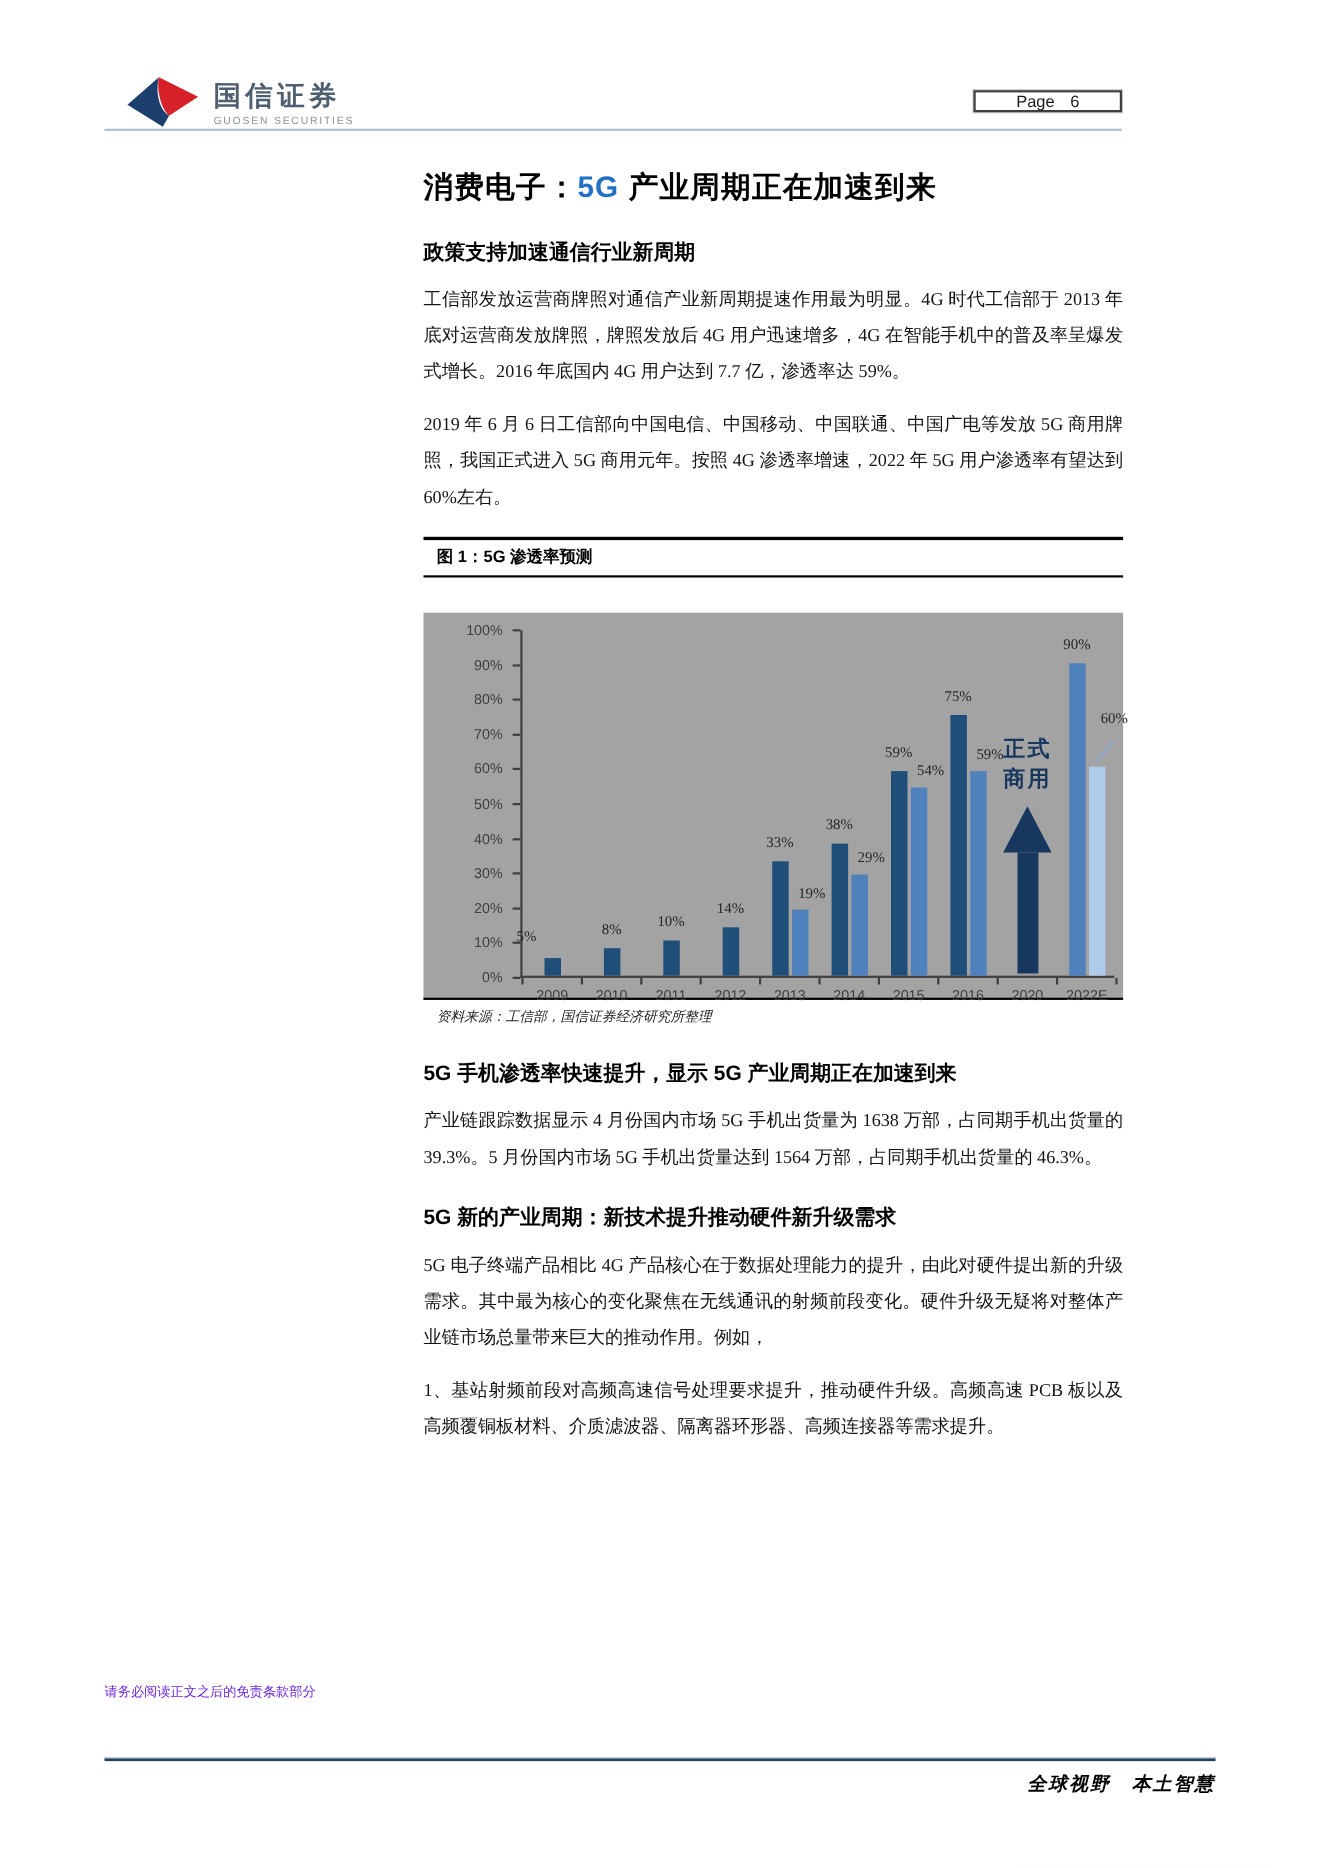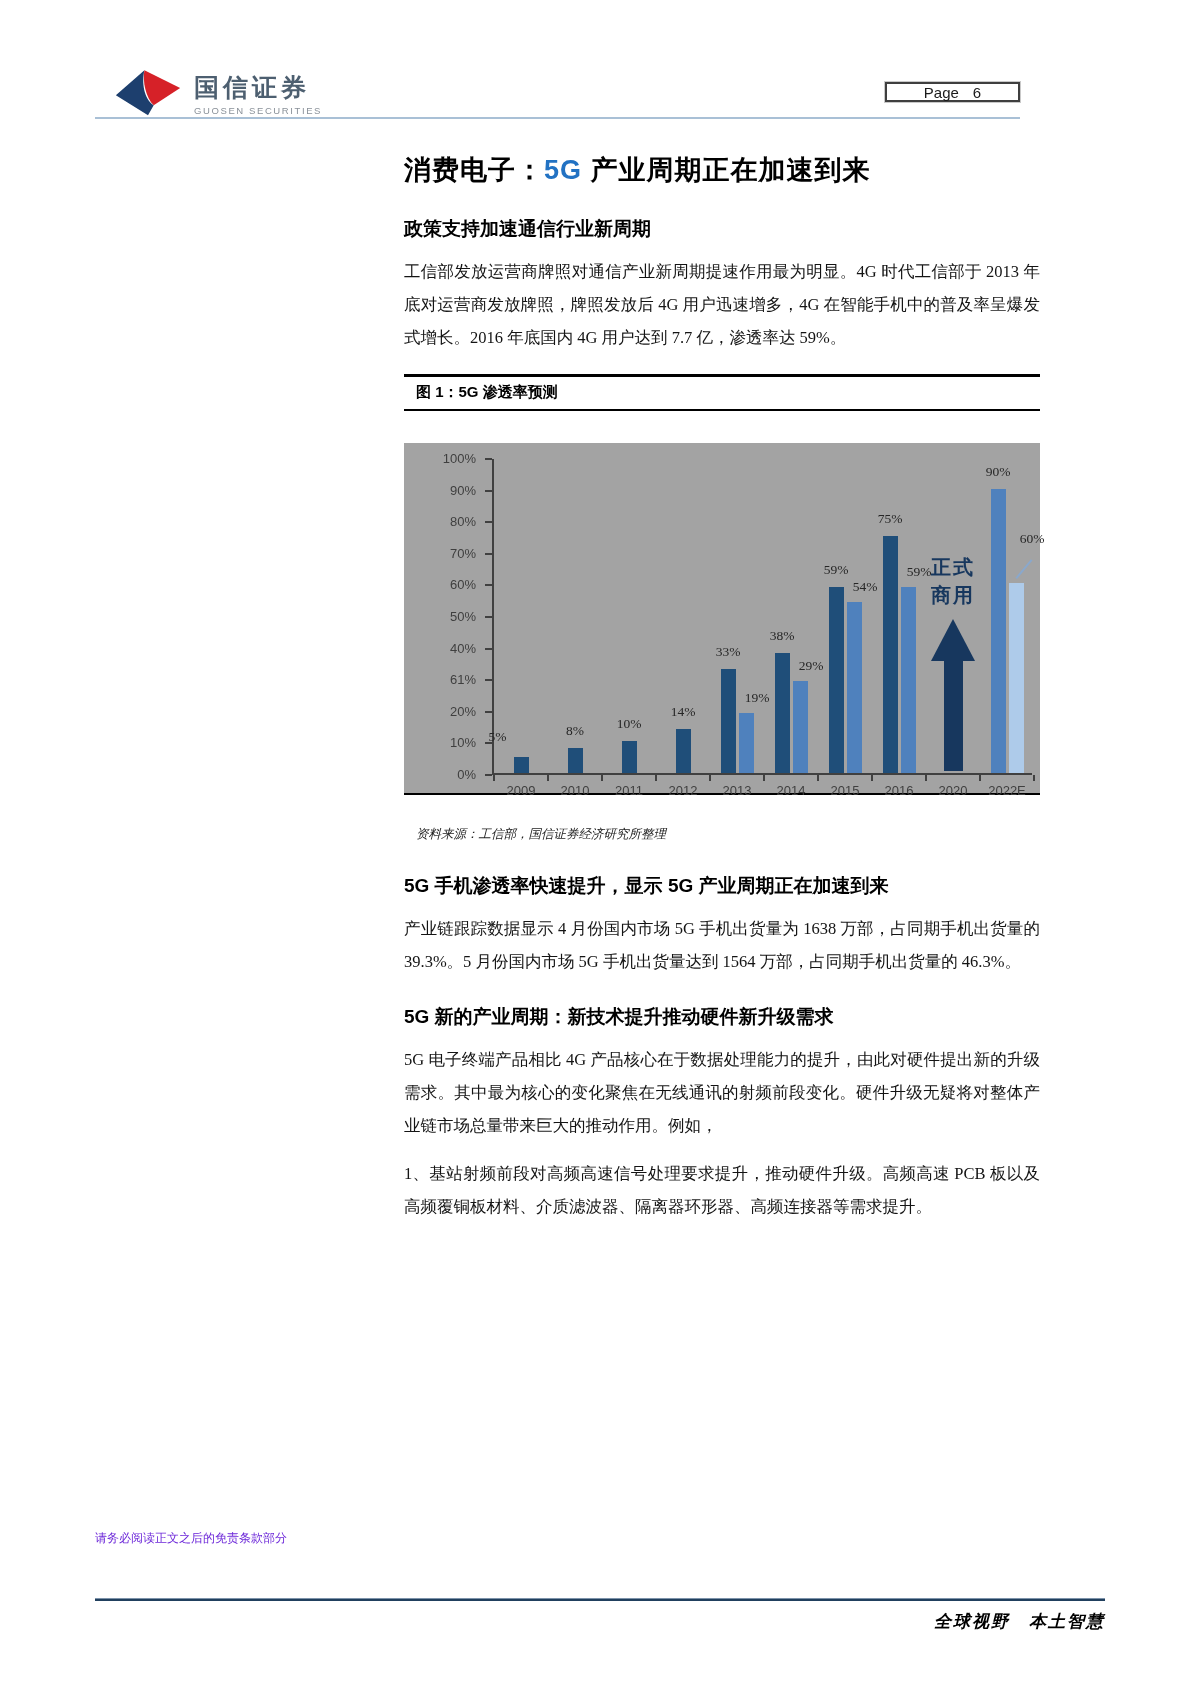--- a/index.html
+++ b/index.html
@@ -14,35 +14,35 @@
                     color:#4d5f70; letter-spacing:4px; line-height:30px; margin-top:4px; }
   .brand-text .en { font-family:"Liberation Sans", sans-serif; font-size:9.5px; color:#8a9199;
                     letter-spacing:1.6px; margin-top:3px; }
   .page-box { position:absolute; left:885px; top:82px; width:135px; height:20px;
               border:2px solid #3f3f3f; box-shadow:0 0 0 1px #c9c9c9; display:flex;
               align-items:center; justify-content:center; gap:14px;
               font-family:"Liberation Sans", sans-serif; font-size:15px; color:#1a1a1a; }
   .header-rule { position:absolute; left:95px; top:117px; width:925px; height:2px; background:#a9c0d6; }
 
   
-  .article { position:absolute; left:404px; top:152px; width:636px; }
+  .article { position:absolute; left:385px; top:152px; width:636px; }
   h1.title { font-family:"Liberation Sans", sans-serif; font-size:27px; font-weight:bold;
              color:#000; letter-spacing:1px; margin-bottom:28px; }
   h1.title .accent { color:#2272c3; }
   h2.sec { font-family:"Liberation Sans", sans-serif; font-size:19px; font-weight:bold;
            color:#000; margin:26px 0 13px 0; }
   p.body { font-size:16.5px; line-height:33px; text-align:justify; margin-bottom:15px; color:#141414; }
 
   
   .figure { margin:20px 0 8px 0; }
   .fig-caption { border-top:3px solid #000; border-bottom:2px solid #000;
                  font-family:"Liberation Sans", sans-serif; font-size:15px; font-weight:bold;
                  padding:6px 4px 7px 12px; color:#000; }
   .chart-wrap { position:relative; height:352px; border-bottom:2px solid #000; background:#a3a3a3;margin-top:32px; }
-  .fig-source { font-style:italic; font-size:12.5px; color:#222; padding:7px 0 4px 12px;margin-top:24px; }
+  .fig-source { font-style:italic; font-size:12.5px; color:#222; padding:7px 0 4px 12px; }
 
   .chart-y-axis { position:absolute; left:0; top:16px; width:80px; height:316px; }
   .chart-plot { position:absolute; left:88px; top:16px; width:540px; height:316px;
                 border-left:2px solid #404040; border-bottom:2px solid #404040; }
   .axis-tick-label { position:absolute; font-family:"Liberation Sans", sans-serif;
                      font-size:13px; color:#3f3f3f; white-space:nowrap; }
   .axis-tick-label.y { right:8px; }
   .axis-tick-label.x { top:324px; transform:translateX(-50%); }
   .tickdash { position:absolute; background:#404040; }
   .tickdash.y { left:-9px; width:7px; height:2px; }
@@ -87,33 +87,34 @@
     <span>6</span>
   </div>
   <div class="header-rule"></div>
 
   <div class="article">
 
     <h1 class="title"><span>消费电子：</span><span class="accent">5G</span><span> 产业周期正在加速到来</span></h1>
 
     <h2 class="sec" style="margin-top:0">政策支持加速通信行业新周期</h2>
     <p class="body">工信部发放运营商牌照对通信产业新周期提速作用最为明显。4G 时代工信部于 2013 年底对运营商发放牌照，牌照发放后 4G 用户迅速增多，4G 在智能手机中的普及率呈爆发式增长。2016 年底国内 4G 用户达到 7.7 亿，渗透率达 59%。</p>
+    <p class="body">2019 年 6 月 6 日工信部向中国电信、中国移动、中国联通、中国广电等发放 5G 商用牌照，我国正式进入 5G 商用元年。按照 4G 渗透率增速，2022 年 5G 用户渗透率有望达到 60%左右。</p>
 
     <div class="figure">
       <div class="fig-caption">图 1：5G 渗透率预测</div>
       <div class="chart-wrap">
         <div class="chart-y-axis">
             <div class="axis-tick-label y" style="top: -8px;">100%</div>
             <div class="axis-tick-label y" style="top: 23.6px;">90%</div>
             <div class="axis-tick-label y" style="top: 55.2px;">80%</div>
             <div class="axis-tick-label y" style="top: 86.8px;">70%</div>
             <div class="axis-tick-label y" style="top: 118.4px;">60%</div>
             <div class="axis-tick-label y" style="top: 150px;">50%</div>
             <div class="axis-tick-label y" style="top: 181.6px;">40%</div>
-            <div class="axis-tick-label y" style="top: 213.2px;">61%</div>
+            <div class="axis-tick-label y" style="top: 213.2px;">30%</div>
             <div class="axis-tick-label y" style="top: 244.8px;">20%</div>
             <div class="axis-tick-label y" style="top: 276.4px;">10%</div>
             <div class="axis-tick-label y" style="top: 308px;">0%</div>
           </div>
         <div class="chart-plot">
             <div class="tickdash y" style="top: -1px;"></div>
             <div class="tickdash y" style="top: 30.6px;"></div>
             <div class="tickdash y" style="top: 62.2px;"></div>
             <div class="tickdash y" style="top: 93.8px;"></div>
             <div class="tickdash y" style="top: 125.4px;"></div>

